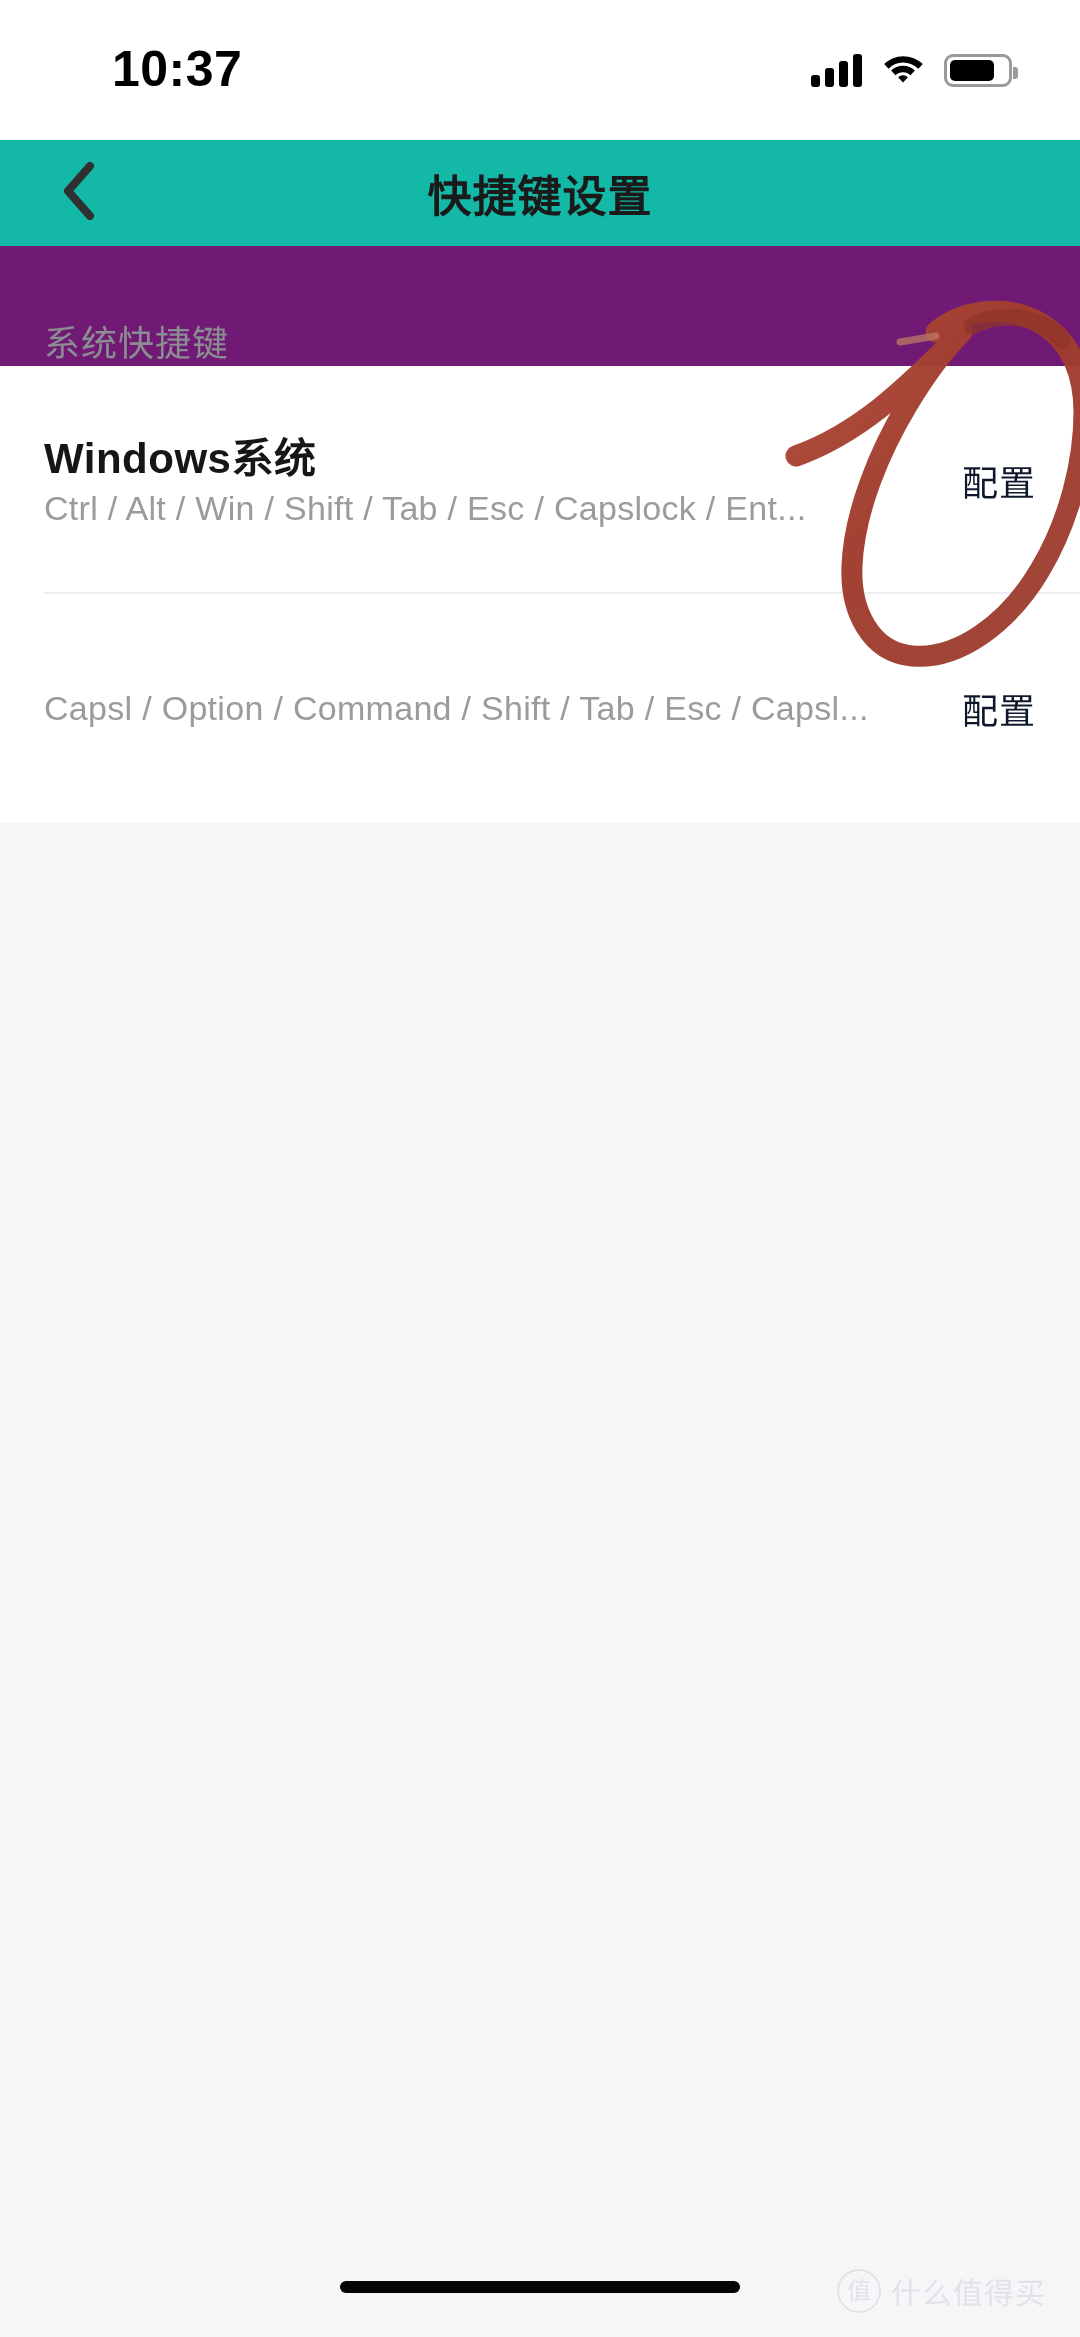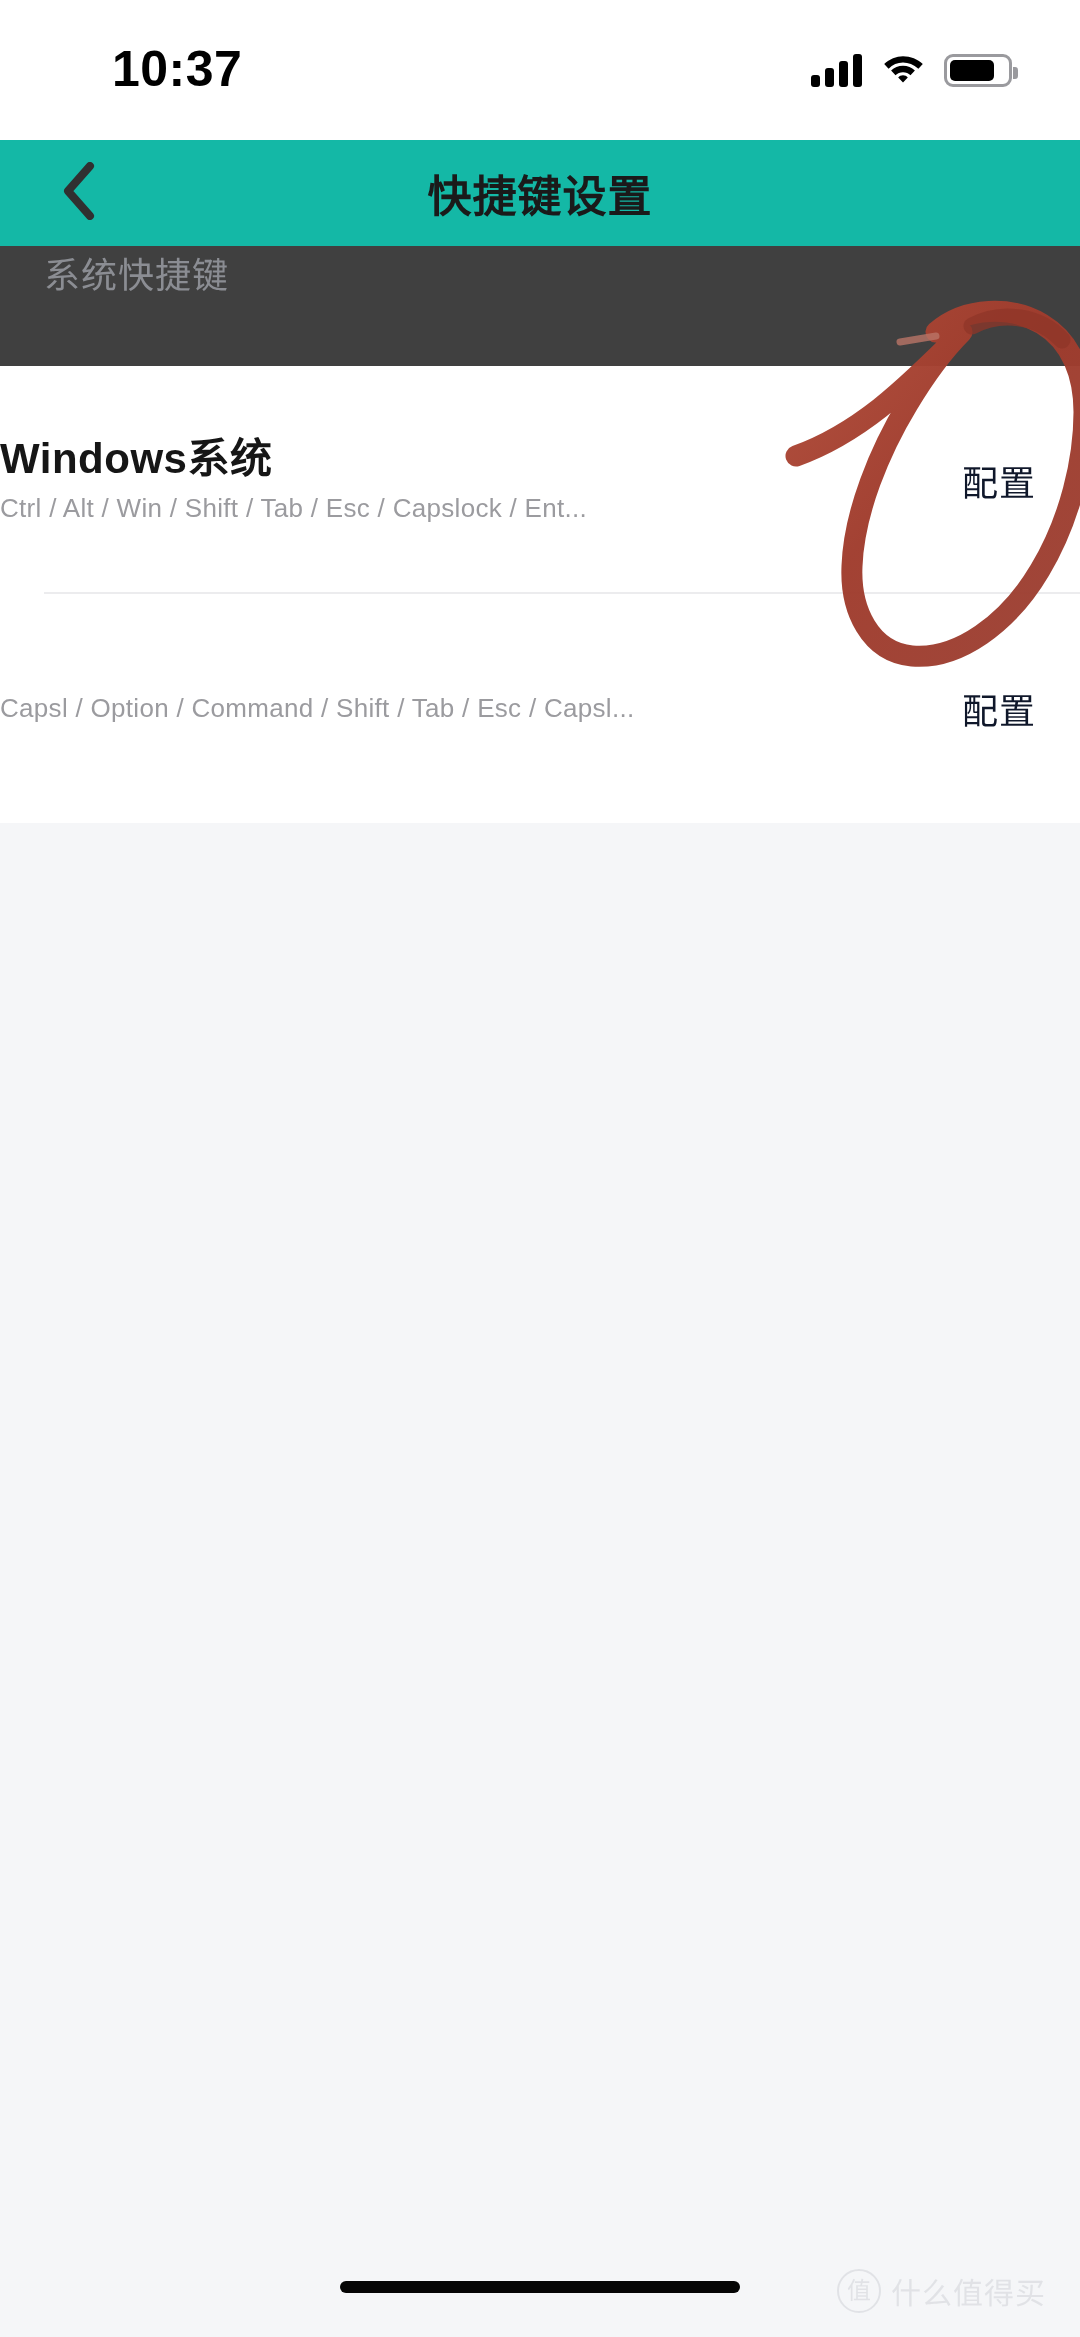--- a/index.html
+++ b/index.html
@@ -127,43 +127,44 @@
     color: #1a1a1a;
     letter-spacing: 1px;
   }
 
   
   .section-header {
     position: absolute;
     top: 246px; left: 0;
     width: 1080px;
     height: 120px;
-    background: #404040;
-    display: flex;
-    align-items: flex-start;
+    background: #701a75;
+    display: flex;
+    align-items: flex-end;
   }
   .section-header-label {
     margin-left: 44px;
     font-size: 36px;
     color: #8b8d93;
     letter-spacing: 1px;
   }
 
   
   .list-card {
     position: absolute;
     top: 366px; left: 0;
     width: 1080px;
     height: 457px;
     background: #ffffff;
   }
   .list-row {
     position: relative;
     height: 228px;
     box-sizing: border-box;
+    padding-left: 44px;
     padding-right: 44px;
     display: flex;
     align-items: center;
     justify-content: flex-end;
   }
   .row-text {
     display: flex;
     flex-direction: column;
     justify-content: center;
     min-width: 0;
@@ -172,21 +173,21 @@
   }
   .row-title {
     font-size: 42px;
     font-weight: 700;
     color: #161616;
     line-height: 56px;
     letter-spacing: 0.5px;
     white-space: nowrap;
   }
   .row-subtitle {
-    font-size: 26px;
+    font-size: 34px;
     color: #9b9b9f;
     line-height: 42px;
     white-space: nowrap;
     overflow: hidden;
     text-overflow: clip;
     letter-spacing: 0.3px;
   }
   .row-action {
     flex: 0 0 auto;
     font-size: 36px;

